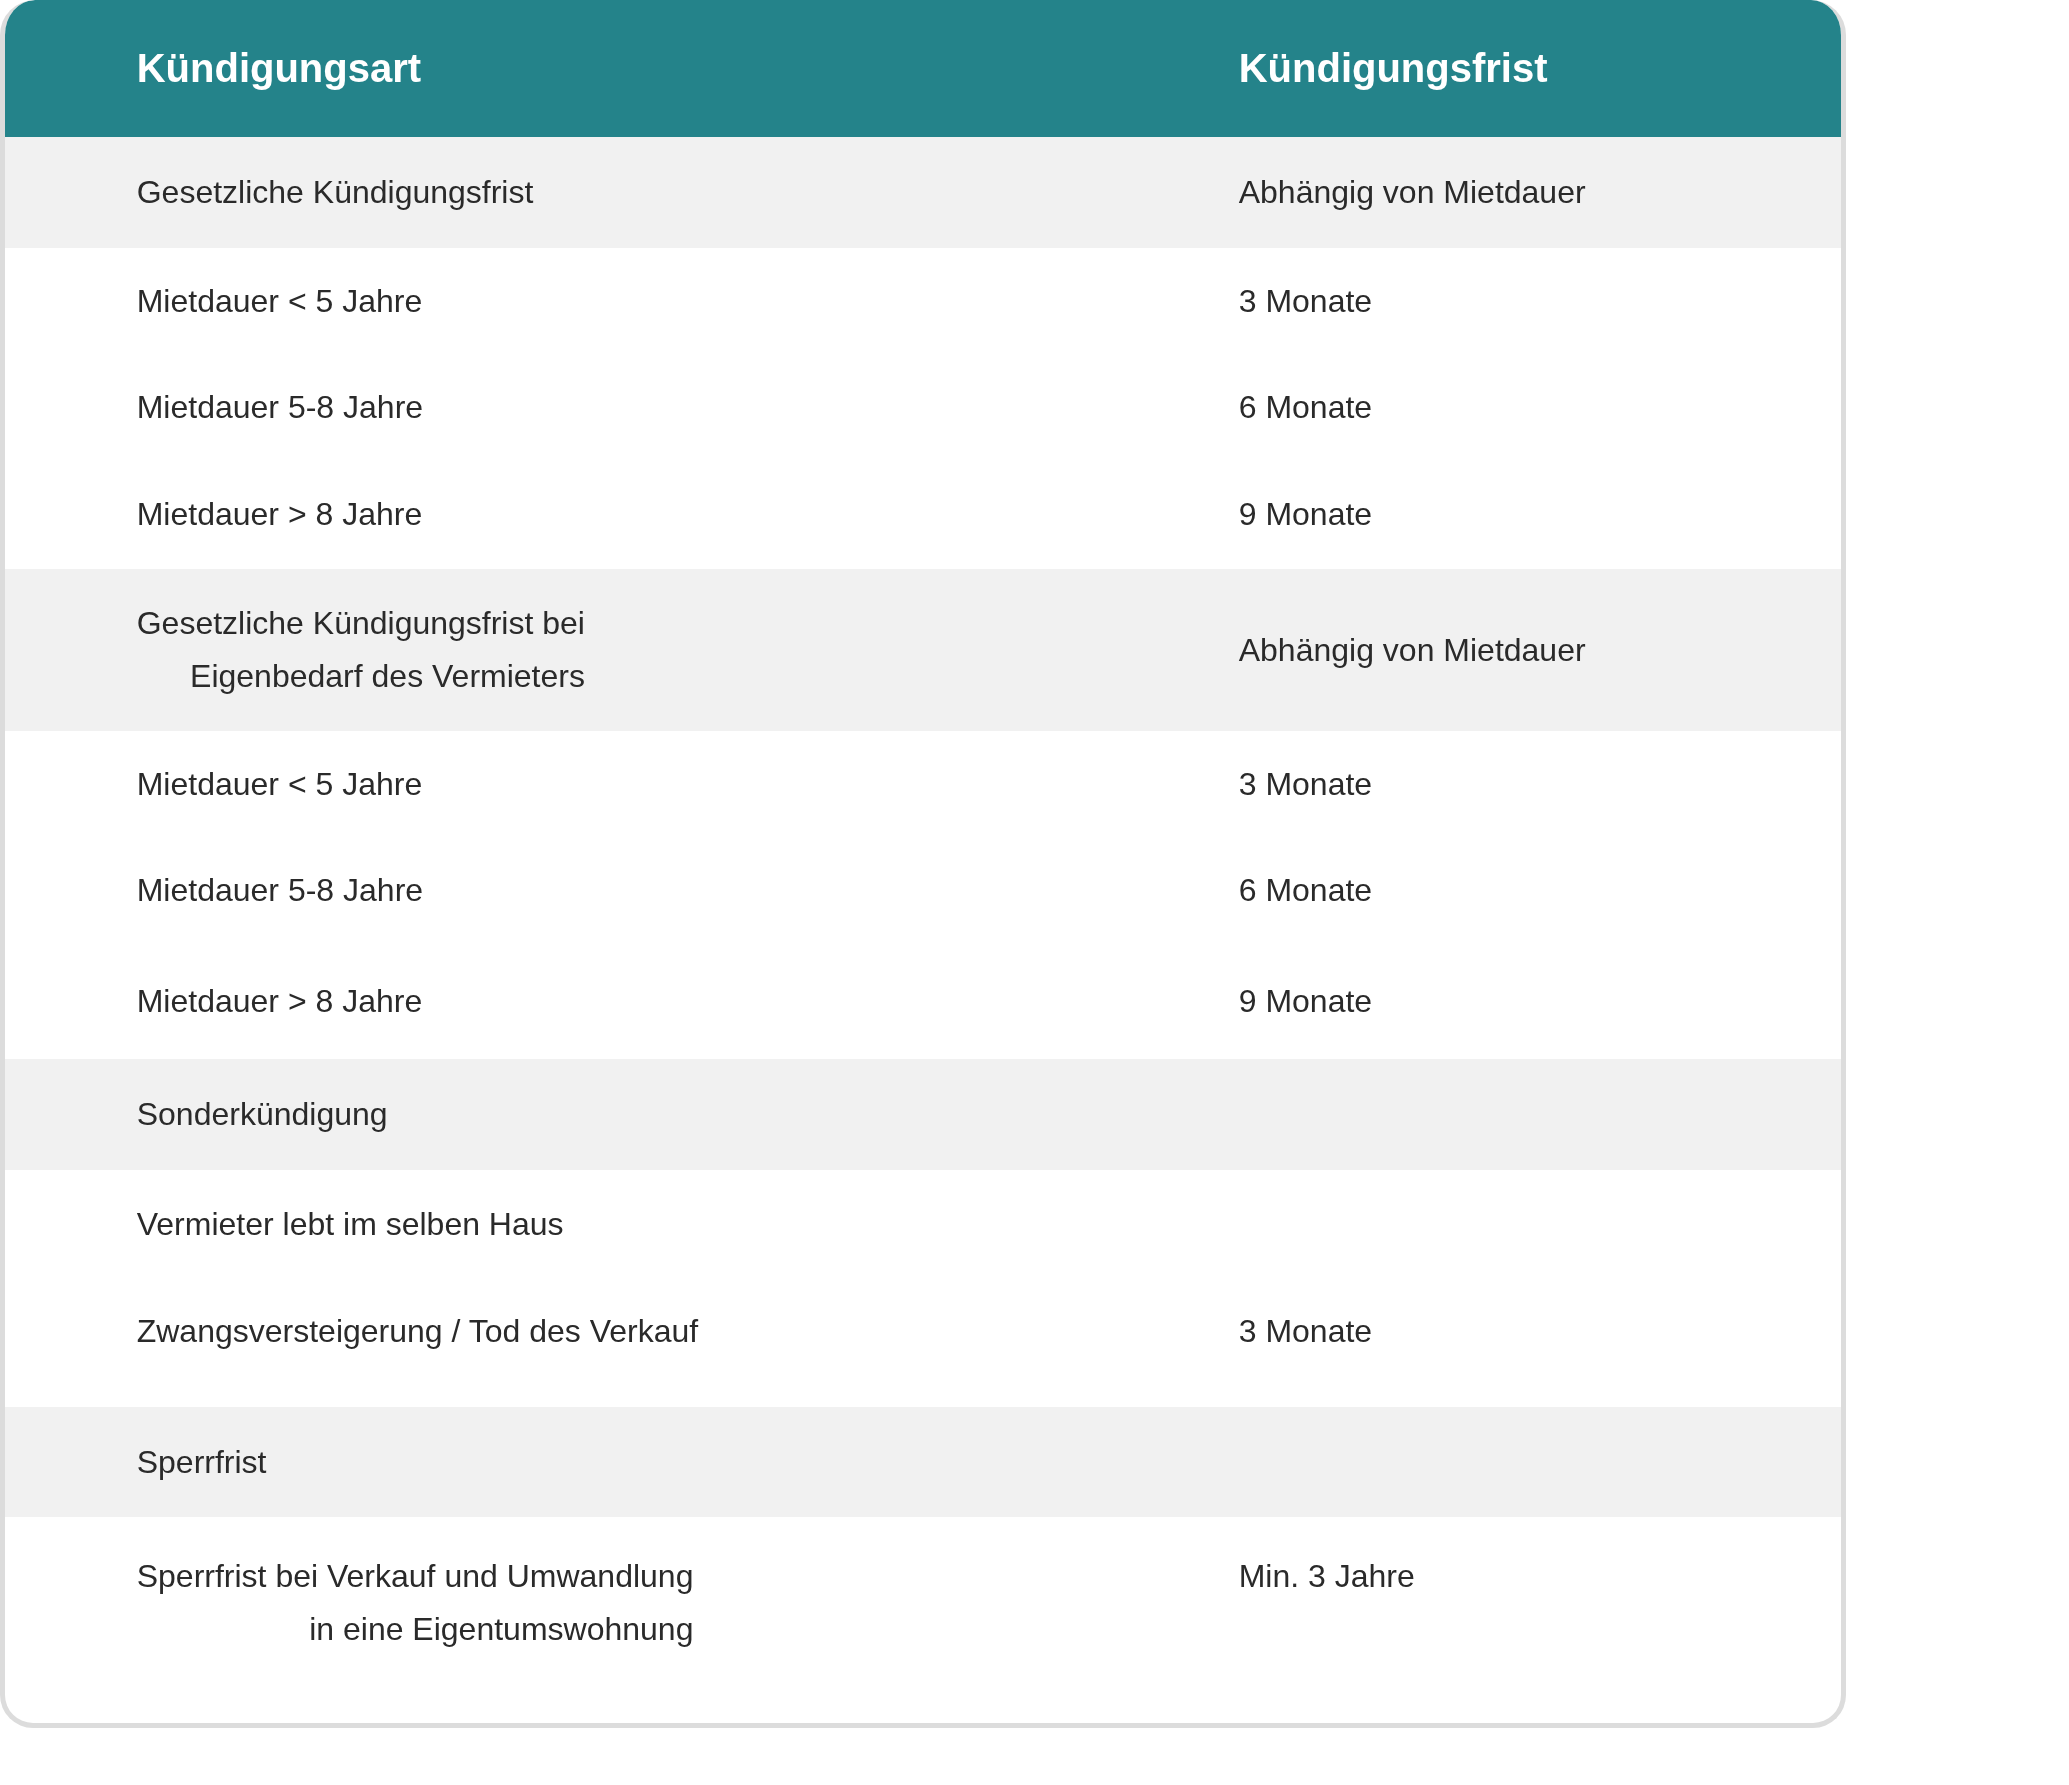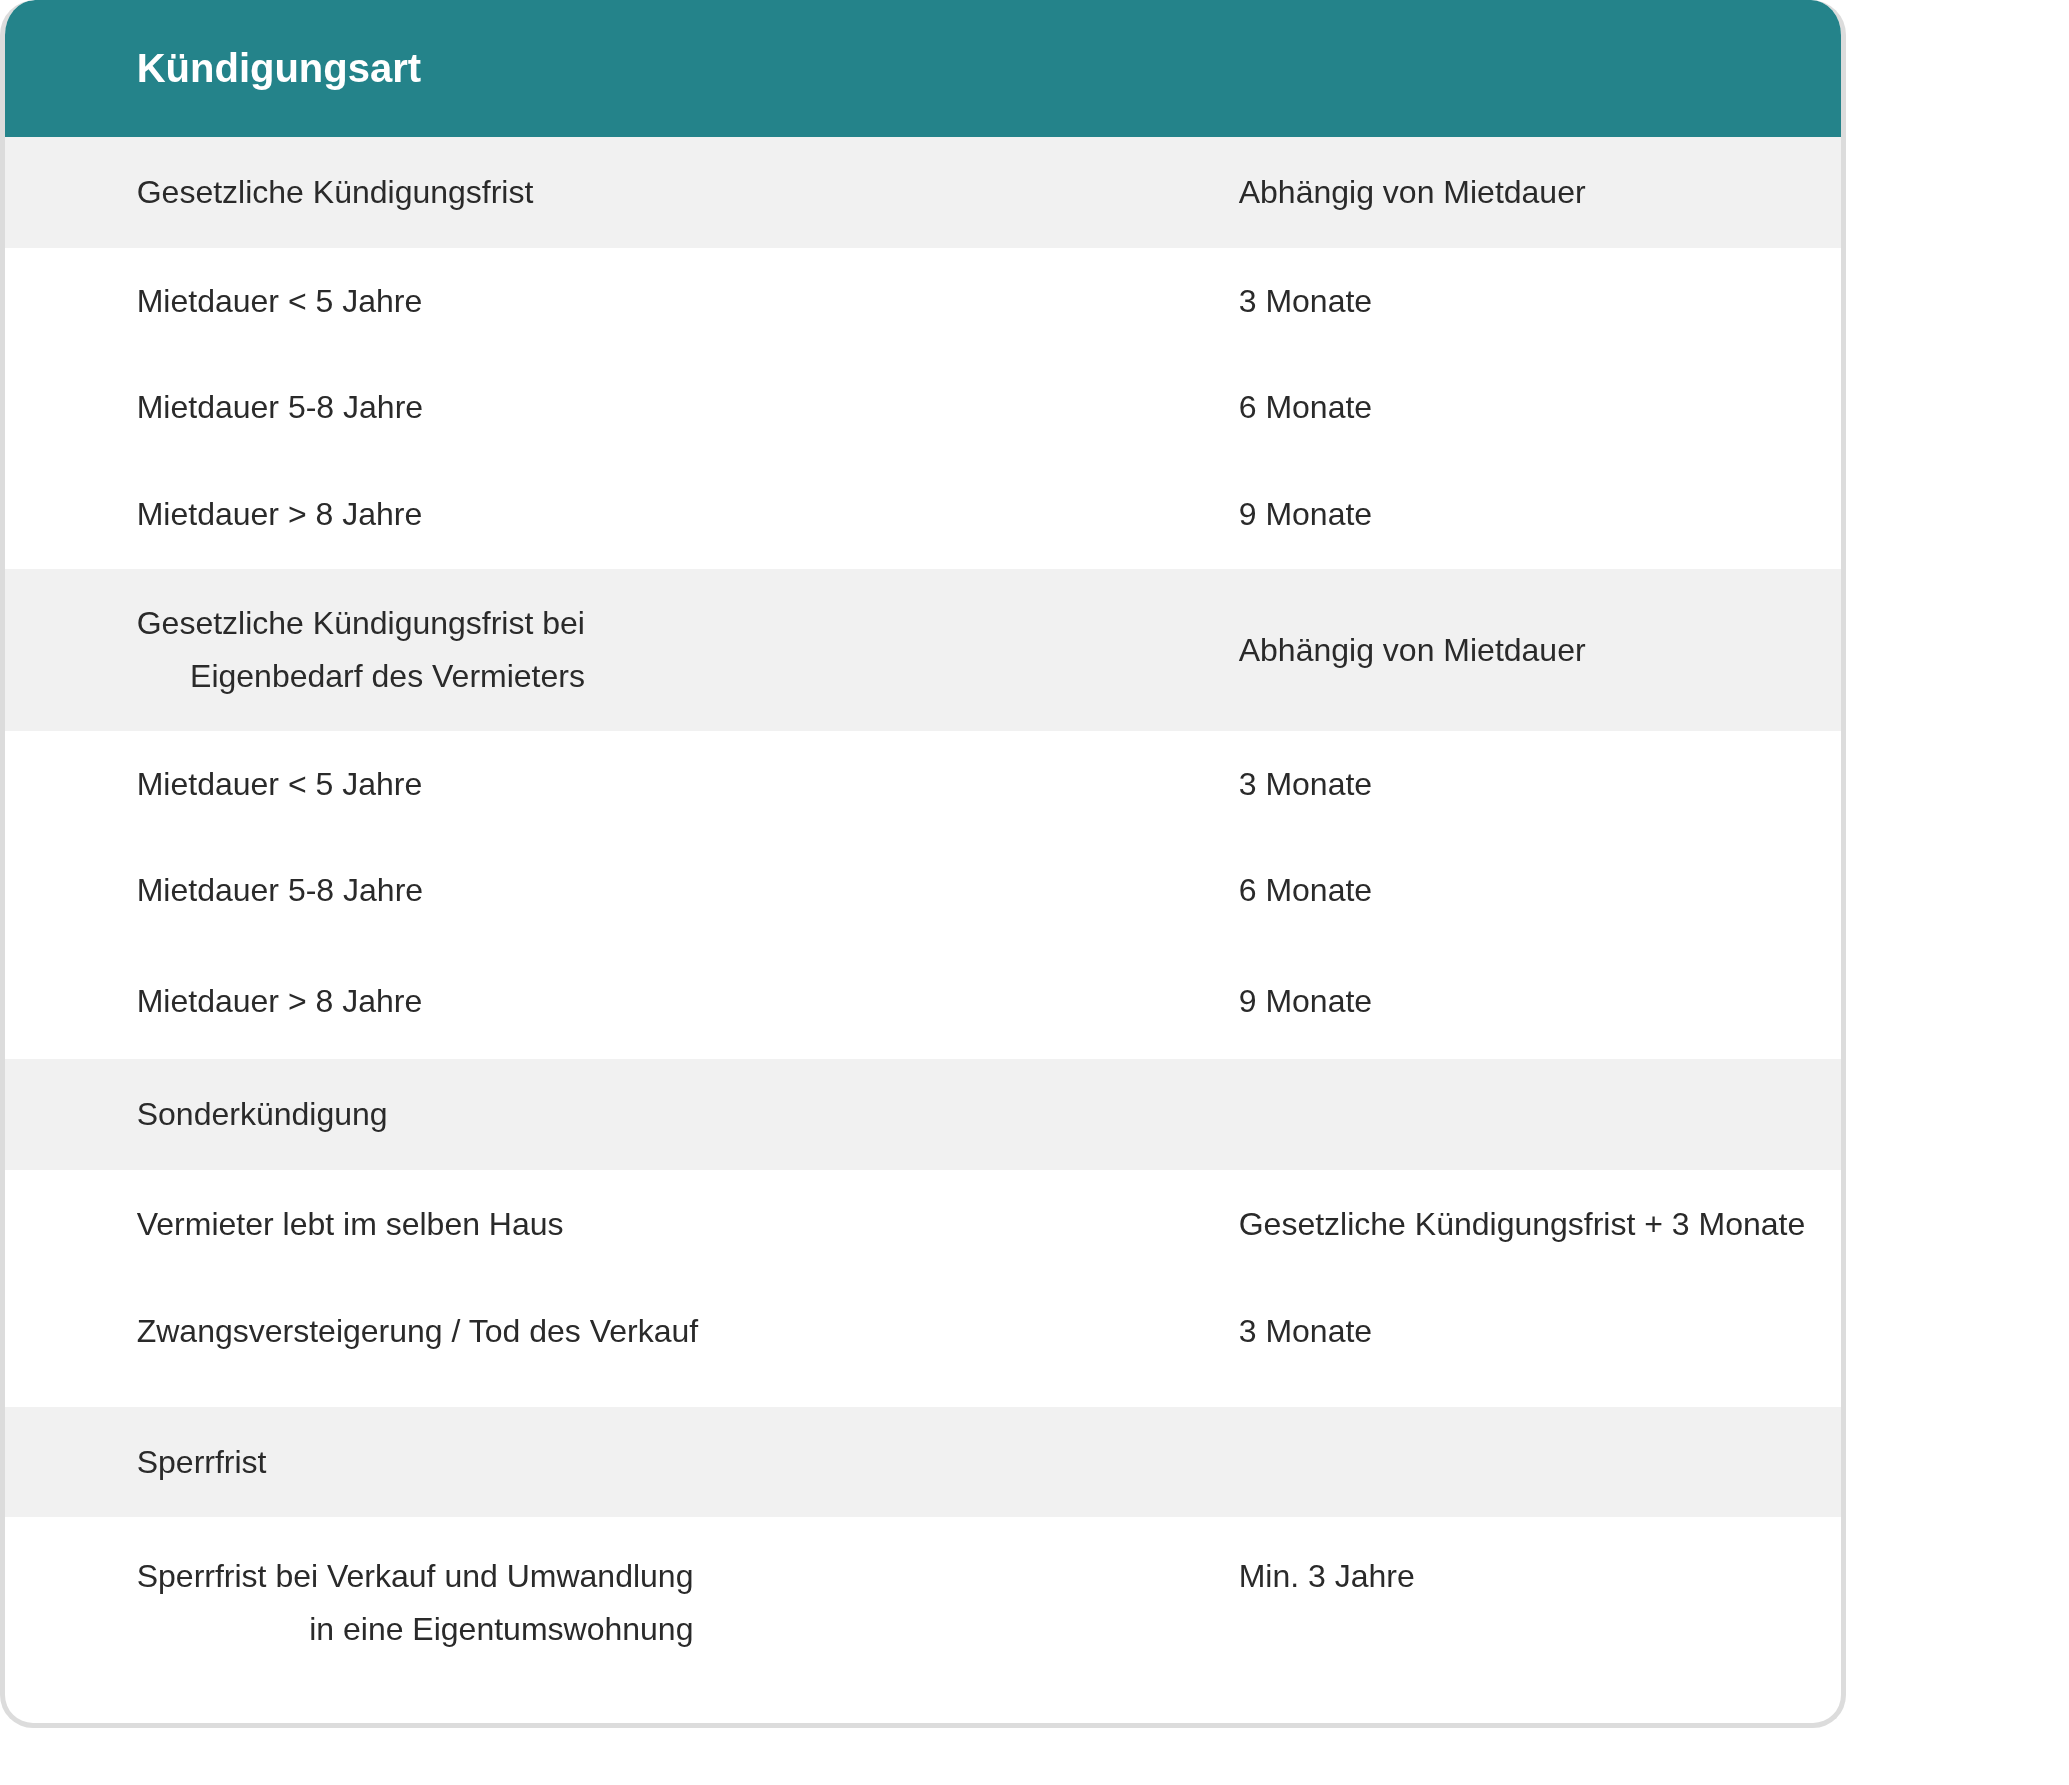--- a/index.html
+++ b/index.html
@@ -29,20 +29,21 @@
   .col-right { left: 1239px; width: 808px; }
   .pre { white-space: pre-line; }
 </style>
 </head>
 <body>
 
 <div class="card">
 
   <div class="header">
     <div class="cell col-left">Kündigungsart</div>
+    <div class="cell col-right">Kündigungsfrist</div>
   </div>
 
   <div class="row group" style="top:137px;height:111px;">
     <div class="cell col-left">Gesetzliche Kündigungsfrist</div>
     <div class="cell col-right">Abhängig von Mietdauer</div>
   </div>
   <div class="row" style="top:248px;height:107px;">
     <div class="cell col-left">Mietdauer &lt; 5 Jahre</div>
     <div class="cell col-right">3 Monate</div>
   </div>
@@ -72,21 +73,20 @@
     <div class="cell col-left">Mietdauer &gt; 8 Jahre</div>
     <div class="cell col-right">9 Monate</div>
   </div>
 
   <div class="row group" style="top:1059px;height:111px;">
     <div class="cell col-left">Sonderkündigung</div>
     <div class="cell col-right"></div>
   </div>
   <div class="row" style="top:1170px;height:109px;">
     <div class="cell col-left">Vermieter lebt im selben Haus</div>
-    <div class="cell col-right">Gesetzliche Kündigungsfrist + 3 Monate</div>
   </div>
   <div class="row" style="top:1279px;height:128px;">
     <div class="cell col-left top" style="padding-top:26px;">Zwangsversteigerung / Tod des Verkauf</div>
     <div class="cell col-right top" style="padding-top:26px;">3 Monate</div>
   </div>
 
   <div class="row group" style="top:1407px;height:110px;text-align:right;">
     <div class="cell col-left">Sperrfrist</div>
     <div class="cell col-right"></div>
   </div>

